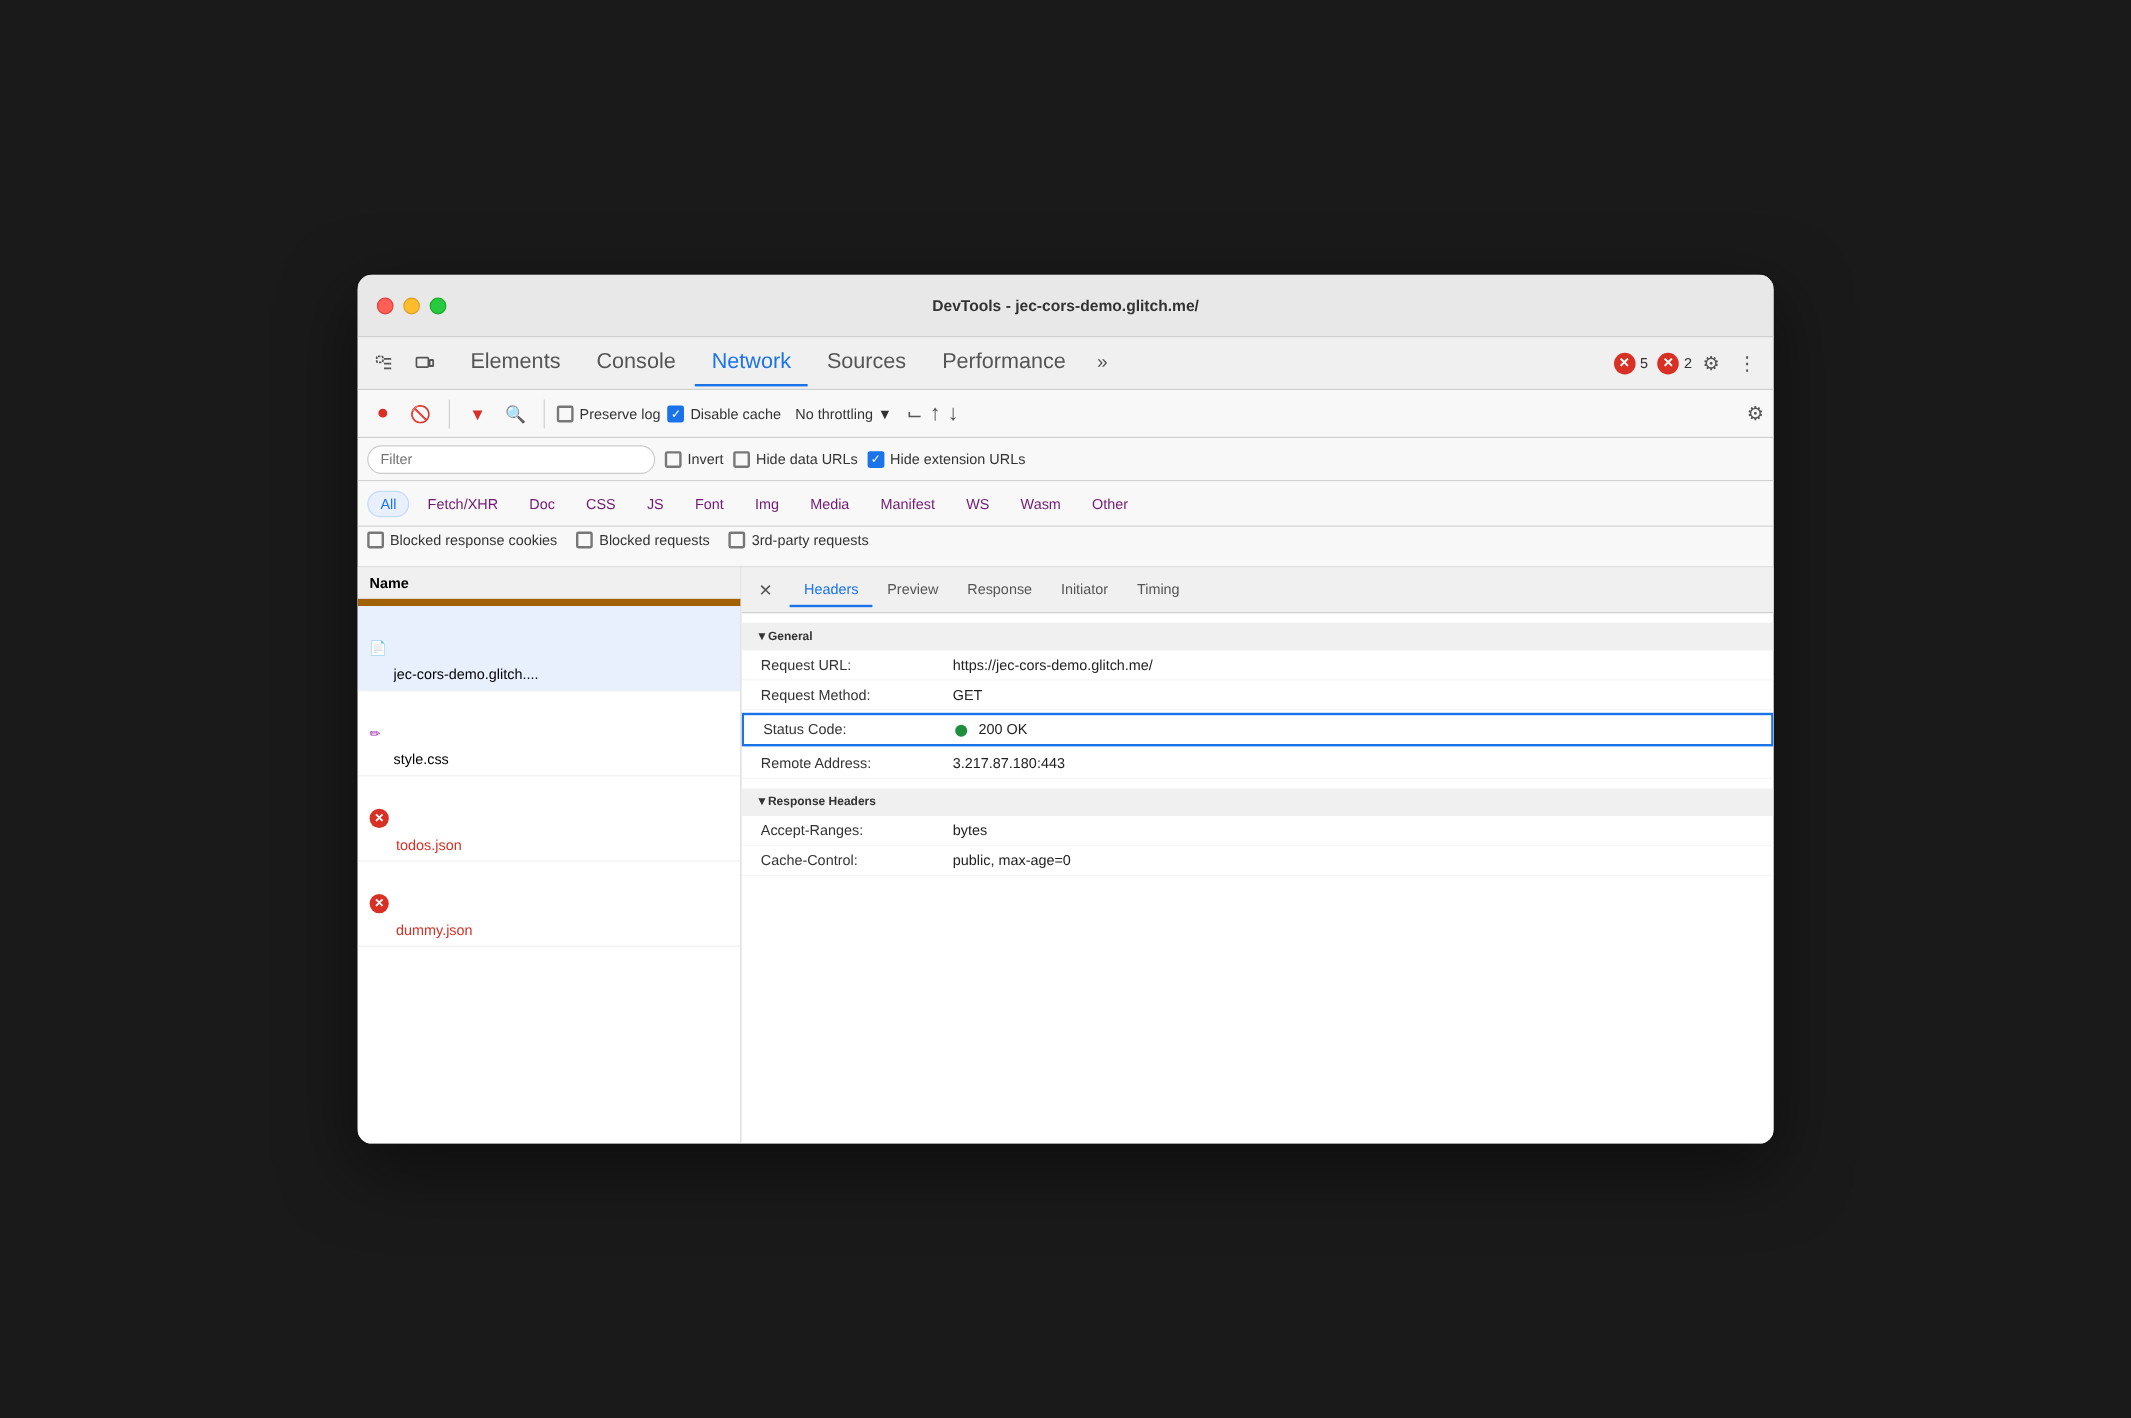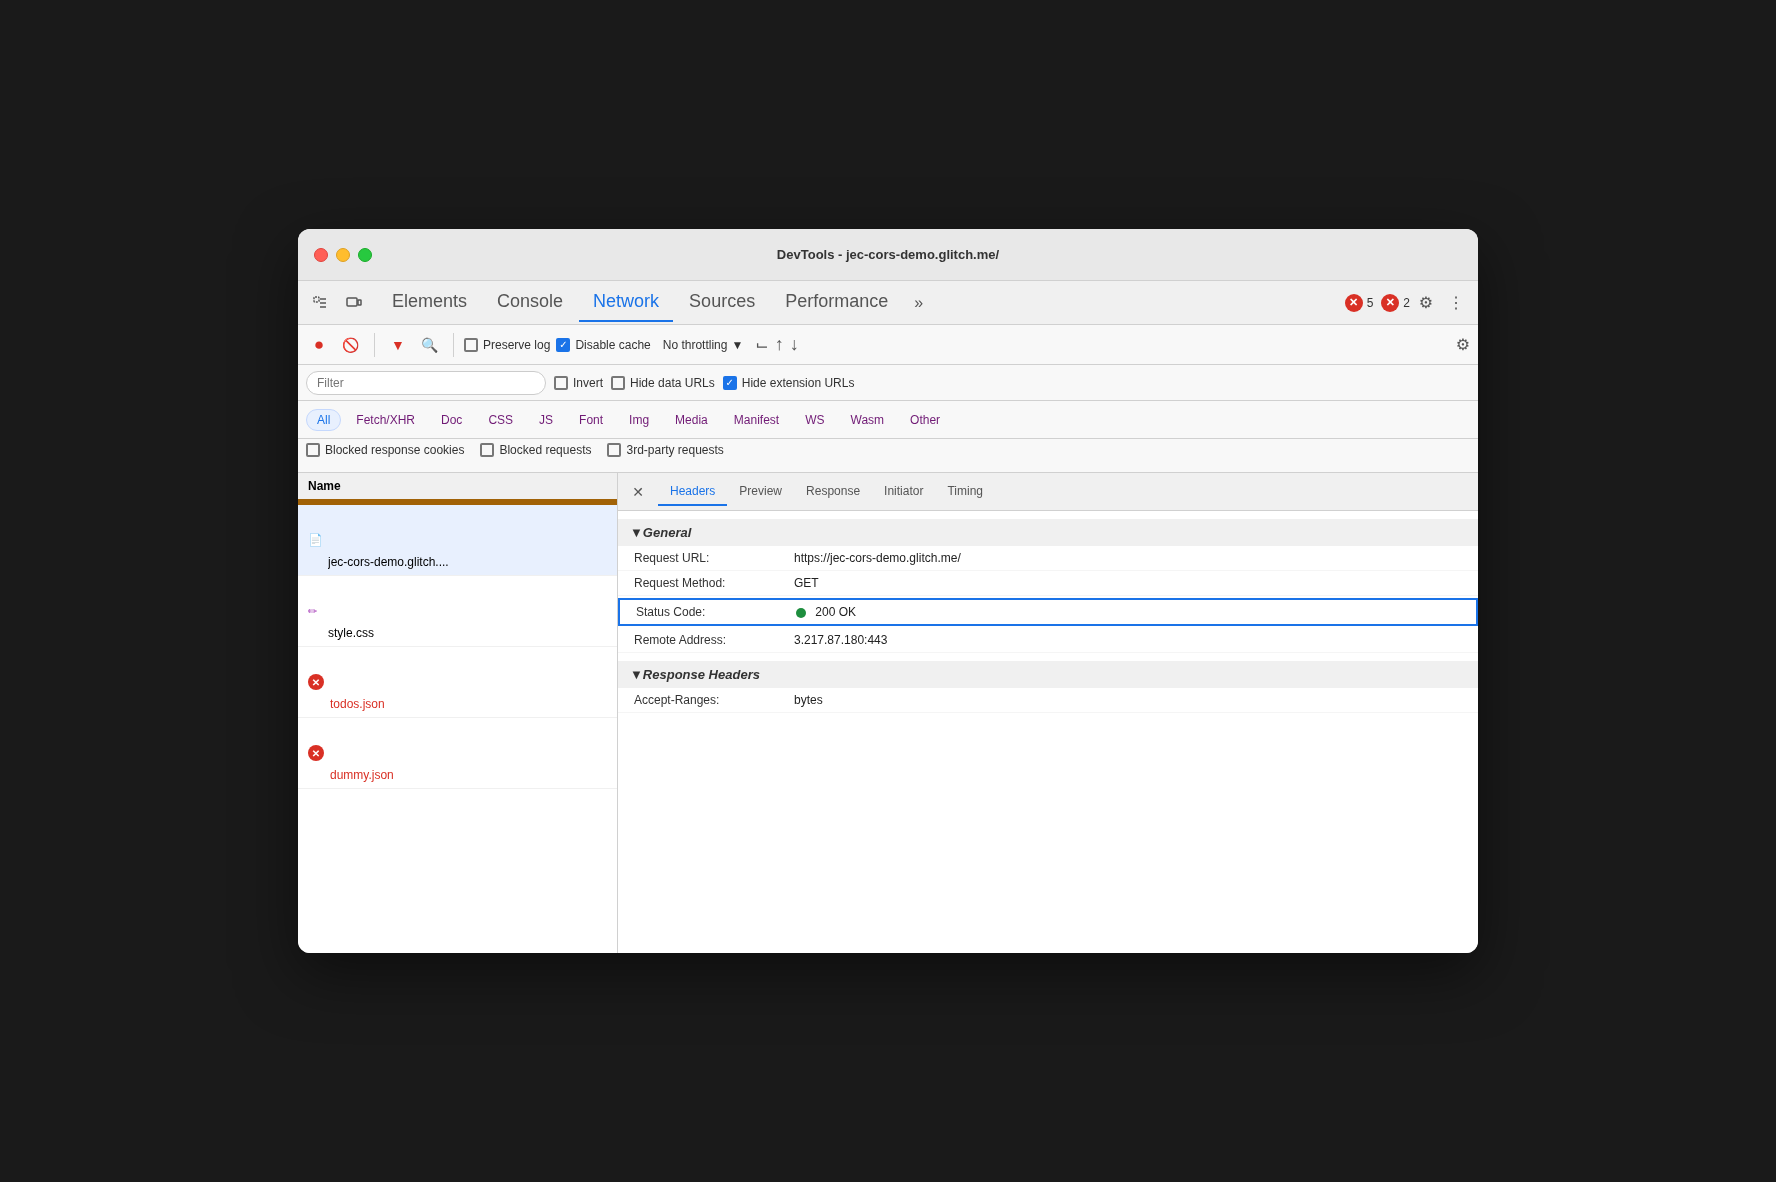--- a/index.html
+++ b/index.html
@@ -366,28 +366,27 @@
     }
     
     .detail-content {
       flex: 1;
       overflow-y: auto;
       padding: 8px 0;
     }
     .section-header {
       background: #f0f0f0;
       padding: 6px 12px;
-      font-size: 13px;
+      font-size: 10px;
       font-weight: 600;
       color: #333;
       cursor: pointer;
       display: flex;
       align-items: center;
       gap: 4px;
-      font-style: italic;
     }
     .detail-row {
       display: flex;
       padding: 5px 16px;
       font-size: 12px;
       border-bottom: 1px solid #f5f5f5;
     }
     .detail-key {
       color: #333;
       min-width: 160px;
@@ -622,17 +621,21 @@
 
         <div class="section-header" style="margin-top:8px;">
           <span>▼Response Headers</span>
         </div>
 
         <div class="detail-row">
           <span class="detail-key">Accept-Ranges:</span>
           <span class="detail-value">bytes</span>
         </div>
 
+        <div class="detail-row">
+          <span class="detail-key">Cache-Control:</span>
+          <span class="detail-value">public, max-age=0</span>
+        </div>
       </div>
     </div>
   </div>
 
 </div>
 
 </body></html>

